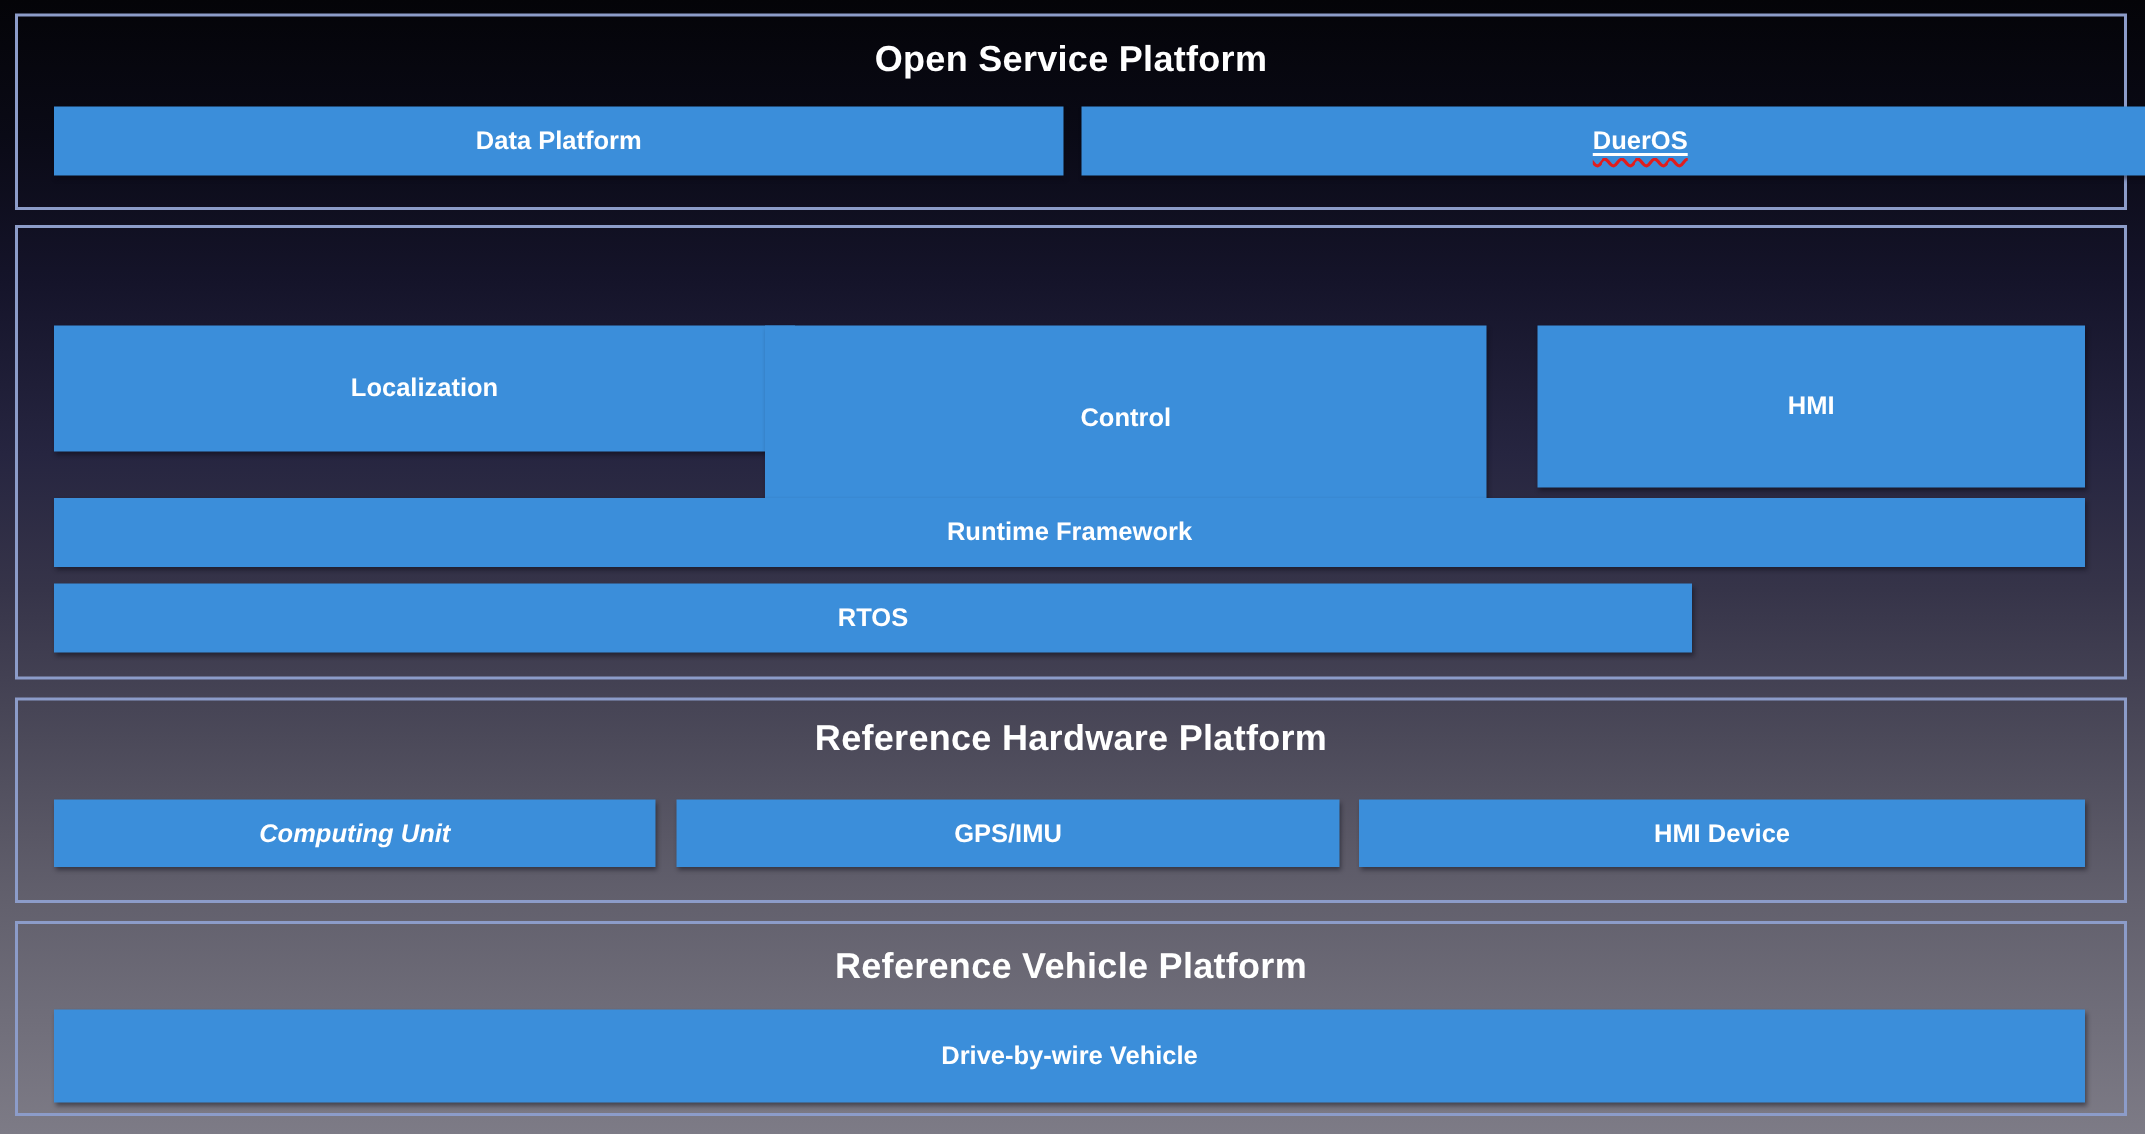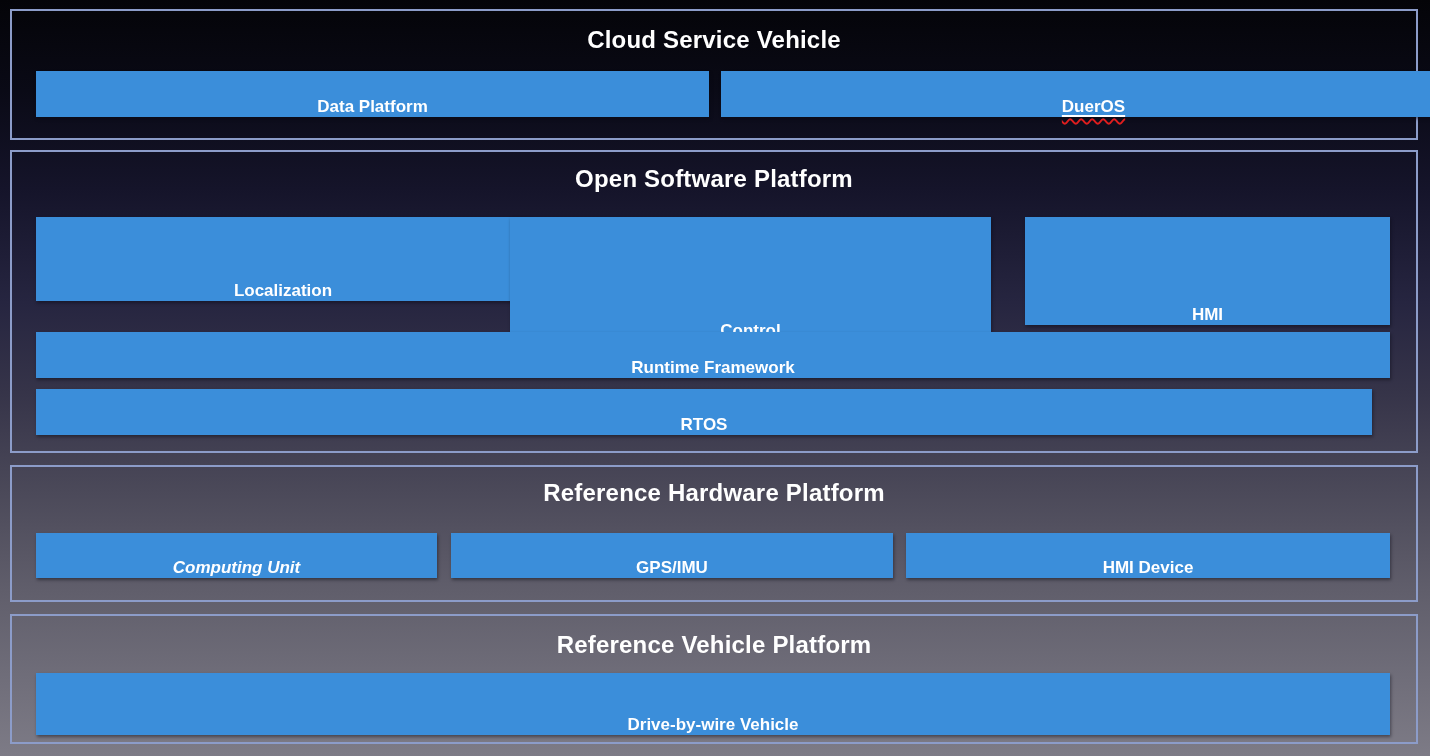--- a/index.html
+++ b/index.html
@@ -51,36 +51,36 @@
   #section-hardware .section-title { top: 12px; }
   #section-vehicle  .section-title { top: 15px; }
 
   .box {
     position: absolute;
     background: var(--box-fill, #3b8eda);
     color: #fff;
     font-size: 17px;
     font-weight: bold;
     display: flex;
-    align-items: flex-end;
+    align-items: center;
     justify-content: center;
     text-align: center;
     box-shadow: 1px 2px 3px rgba(8, 8, 18, 0.45);
   }
 
   
   #box-data-platform { left: 24px;  top: 60px; width: 673px; height: 46px; }
   #box-dueros        { left: 709px; top: 60px; width: 745px; height: 46px; }
 
   
   #box-localization      { left: 24px;   top: 65px;  width: 494px;  height: 84px; }
   #box-control           { left: 498px;  top: 65px;  width: 481px;  height: 124px; }
   #box-hmi               { left: 1013px; top: 65px;  width: 365px;  height: 108px; }
   #box-runtime-framework { left: 24px;   top: 180px; width: 1354px; height: 46px; }
-  #box-rtos              { left: 24px;   top: 237px; width: 1336px; height: 46px; }
+  #box-rtos              { left: 24px;   top: 237px; width: 1092px; height: 46px; }
 
   
   #box-computing-unit { left: 24px;  top: 66px; width: 401px; height: 45px; font-style: italic; }
   #box-gps-imu        { left: 439px; top: 66px; width: 442px; height: 45px; }
   #box-hmi-device     { left: 894px; top: 66px; width: 484px; height: 45px; }
 
   
   #box-drive-by-wire { left: 24px; top: 57px; width: 1354px; height: 62px; }
 
   
@@ -98,31 +98,30 @@
     text-decoration-thickness: 1.5px;
     text-underline-offset: 3px;
   }
 </style>
 </head>
 <body>
 
 <div id="canvas">
 
   <div class="section" id="section-cloud">
-    <div class="section-title">Cloud Service Vehicle</div>
+    <div class="section-title">Open Service Platform</div>
     <div class="box" id="box-data-platform">
       <span>Data Platform</span>
     </div>
     <div class="box" id="box-dueros">
       <span class="spellcheck-wavy"><span class="underlined-inner">DuerOS</span></span>
     </div>
   </div>
 
   <div class="section" id="section-software">
-    <div class="section-title">Open Software Platform</div>
     <div class="box" id="box-localization">
       <span>Localization</span>
     </div>
     <div class="box" id="box-control">
       <span>Control</span>
     </div>
     <div class="box" id="box-hmi">
       <span>HMI</span>
     </div>
     <div class="box" id="box-runtime-framework">

